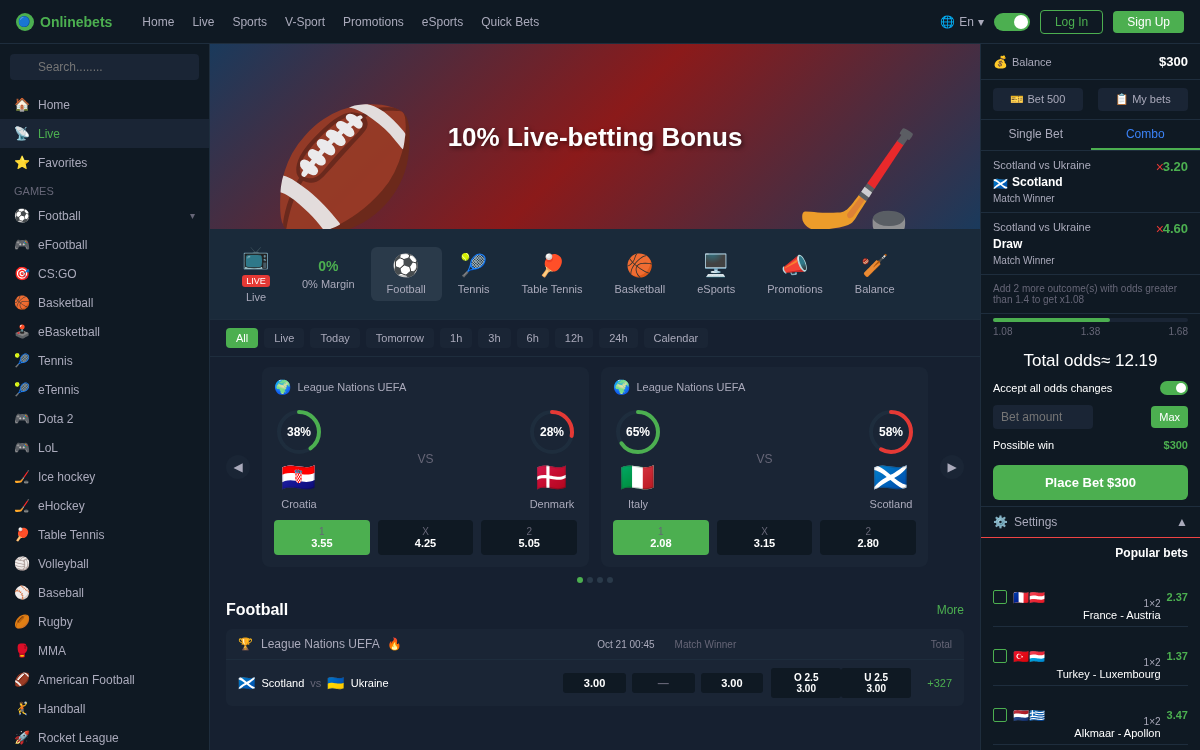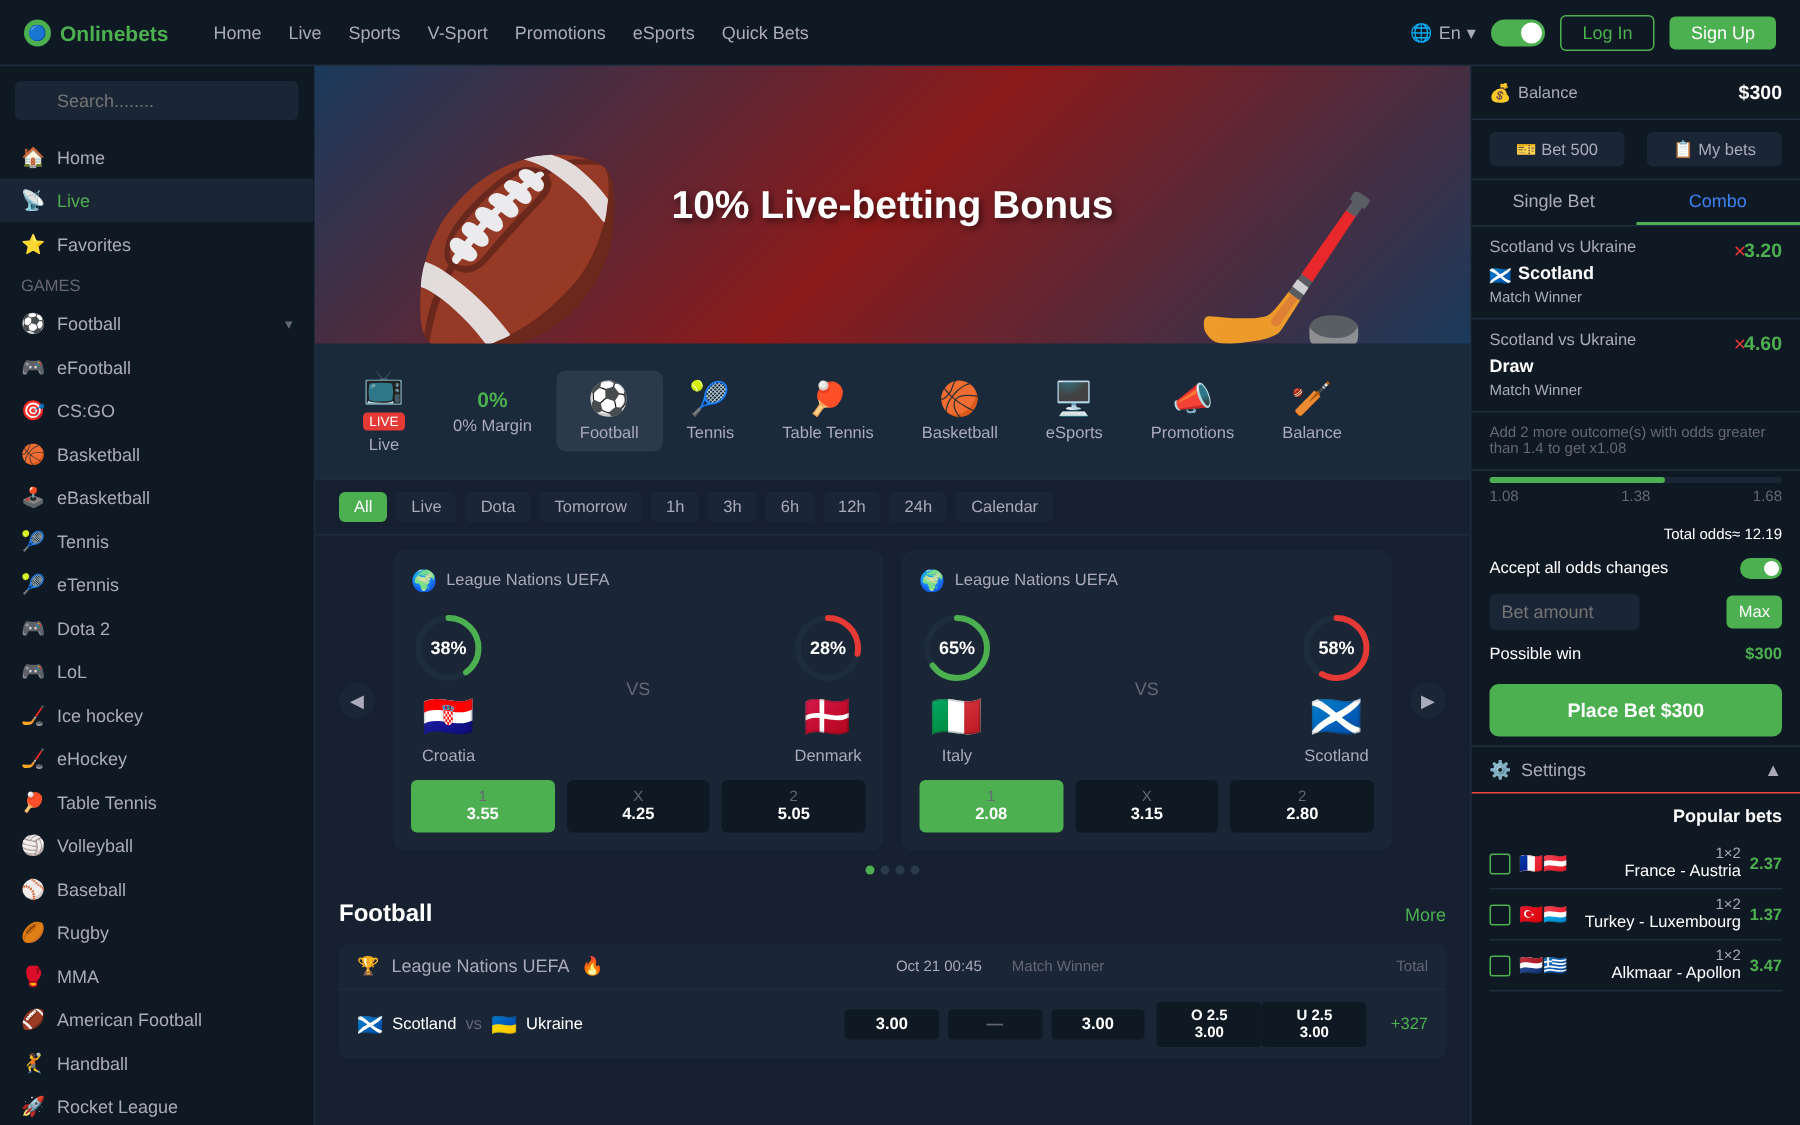--- a/index.html
+++ b/index.html
@@ -122,37 +122,37 @@
     .bet-slip-title { font-size: 11px; color: #aab; margin-bottom: 4px; }
     .bet-slip-teams { font-size: 12px; font-weight: bold; margin-bottom: 4px; }
     .bet-slip-type { font-size: 10px; color: #aab; }
     .bet-slip-odd { position: absolute; top: 8px; right: 12px; font-size: 13px; font-weight: bold; color: #4caf50; }
     .close-x { position: absolute; top: 8px; right: 36px; color: #e53935; cursor: pointer; font-size: 14px; }
     .add-more { padding: 8px 12px; font-size: 10px; color: #667; border-bottom: 1px solid #1e2d3d; }
     .odds-progress { padding: 4px 12px 8px; }
     .odds-bar { display: flex; align-items: center; height: 4px; background: #1a2535; border-radius: 2px; margin-bottom: 4px; }
     .odds-fill { height: 100%; background: #4caf50; border-radius: 2px; }
     .odds-labels { display: flex; justify-content: space-between; font-size: 10px; color: #667; }
-    .total-odds-row { display: flex; justify-content: flex-end; padding: 6px 12px; font-size: 10px; }
+    .total-odds-row { display: flex; justify-content: center; padding: 6px 12px; font-size: 17px; }
     .accept-odds-row { display: flex; justify-content: space-between; align-items: center; padding: 4px 12px; font-size: 11px; }
     .toggle-sm { width: 28px; height: 14px; background: #4caf50; border-radius: 7px; position: relative; }
     .toggle-sm-dot { width: 10px; height: 10px; background: #fff; border-radius: 50%; position: absolute; top: 2px; right: 2px; }
     .bet-amount-row { display: flex; align-items: center; justify-content: space-between; padding: 6px 12px; }
     .bet-input { background: #1a2535; border: none; color: #fff; padding: 5px 8px; border-radius: 4px; width: 100px; font-size: 12px; }
     .max-btn { background: #4caf50; color: #fff; border: none; padding: 5px 8px; border-radius: 4px; font-size: 11px; cursor: pointer; }
     .win-row { display: flex; justify-content: space-between; padding: 4px 12px 8px; font-size: 11px; }
     .win-val { color: #4caf50; font-weight: bold; }
     .place-bet-btn { margin: 6px 12px; width: calc(100% - 24px); background: #4caf50; color: #fff; border: none; padding: 10px; border-radius: 6px; font-size: 13px; font-weight: bold; cursor: pointer; }
     .settings-row { display: flex; justify-content: space-between; align-items: center; padding: 8px 12px; border-top: 1px solid #1e2d3d; cursor: pointer; font-size: 12px; color: #aab; }
     .popular-bets { padding: 8px 12px; border-top: 1px solid #ef4444; text-align: right; }
     .popular-title { font-size: 12px; font-weight: bold; margin-bottom: 8px; }
     .popular-item { display: flex; align-items: center; gap: 6px; padding: 5px 0; border-bottom: 1px solid #1e2d3d; font-size: 11px; }
     .pop-check { width: 14px; height: 14px; border: 1px solid #4caf50; border-radius: 2px; display: inline-block; flex-shrink: 0; }
     .pop-flags { font-size: 13px; }
-    .pop-match { flex: 1; }
+    .pop-match { flex: 1; margin-top: 25px; }
     .pop-match-type { color: #aab; font-size: 10px; }
     .pop-odd { font-weight: bold; color: #4caf50; }
   </style>
 </head>
 <body>
 
 <div class="navbar">
   <div class="logo">
     <div class="logo-icon">🔵</div>
     <span>Onlinebets</span>
@@ -333,21 +333,21 @@
         </div>
         <div class="sport-item">
           <span class="sport-icon">🏏</span>
           <span>Balance</span>
         </div>
       </div>
 
     <div class="filter-bar" id="filter-bar">
         <button class="filter-btn active">All</button>
         <button class="filter-btn">Live</button>
-        <button class="filter-btn">Dota</button>
+        <button class="filter-btn">Today</button>
         <button class="filter-btn">Tomorrow</button>
         <button class="filter-btn">1h</button>
         <button class="filter-btn">3h</button>
         <button class="filter-btn">6h</button>
         <button class="filter-btn">12h</button>
         <button class="filter-btn">24h</button>
         <button class="filter-btn">Calendar</button>
       </div>
 
     <div class="matches-section">

